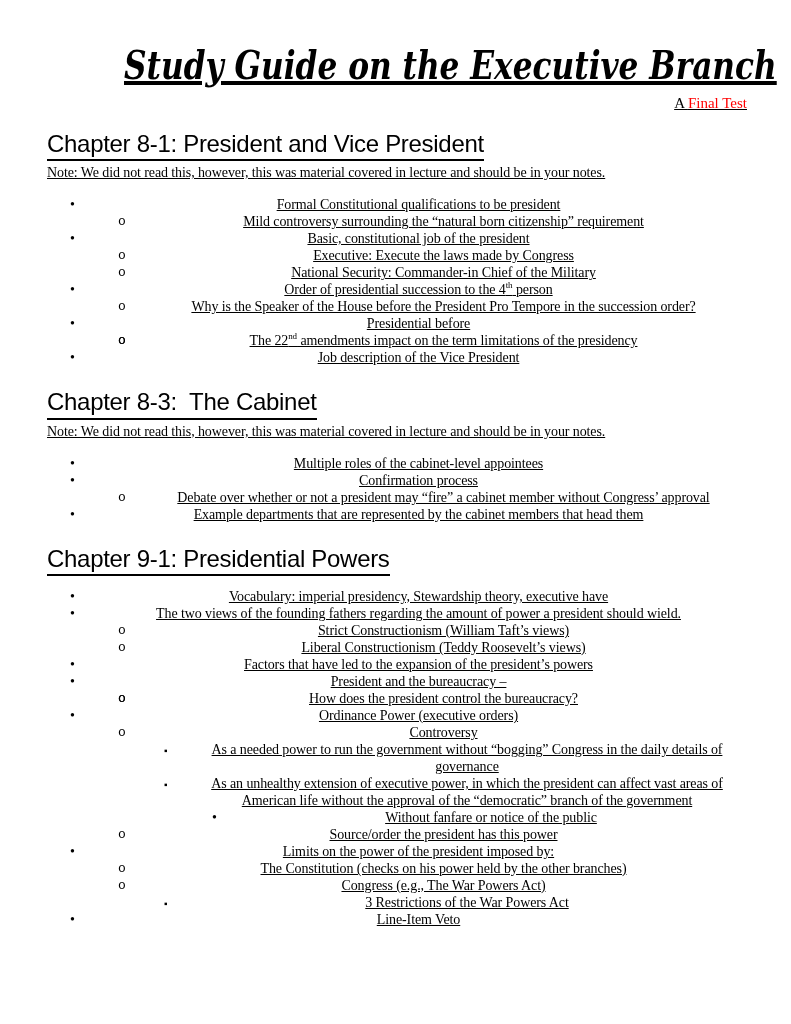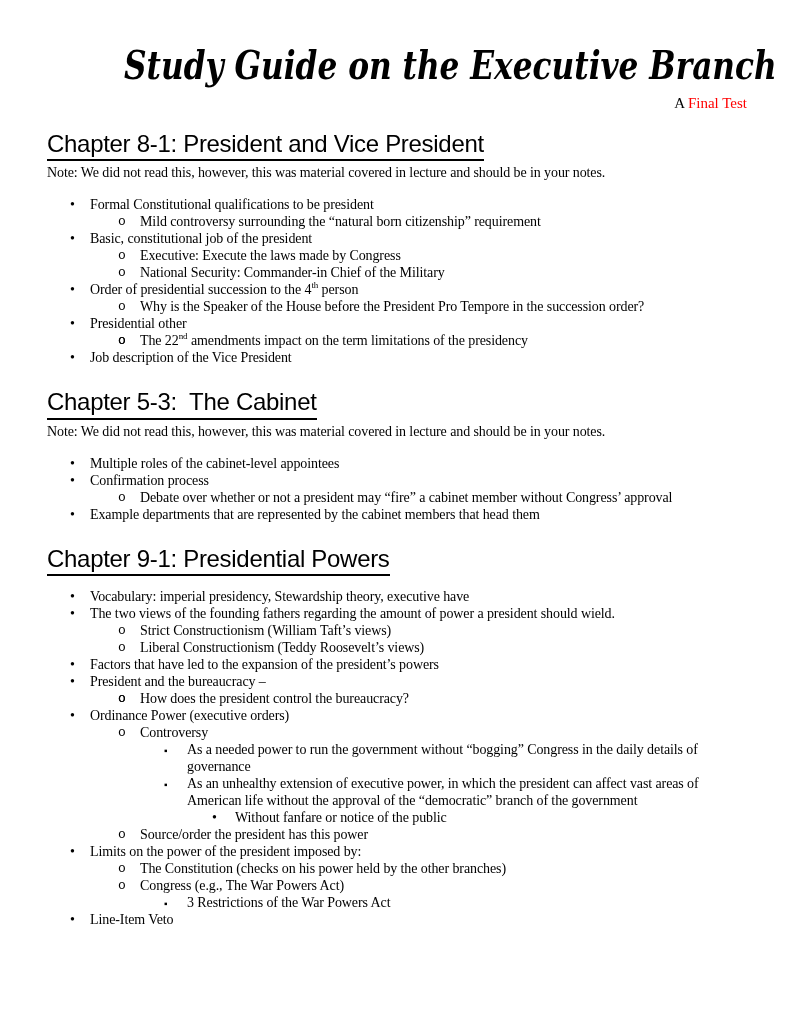--- a/index.html
+++ b/index.html
@@ -10,20 +10,21 @@
   .page {
     position: relative;
     width: 791px;
     height: 1024px;
     background: #ffffff;
     box-sizing: border-box;
     padding: 42px 44px 0 47px;
     font-family: "Liberation Serif", serif;
     color: #000000;
     overflow: hidden;
+    text-decoration: underline;
   }
   .doc-title {
     text-align: center;
     font-family: "DejaVu Serif", serif;
     font-style: italic;
     font-weight: bold;
     font-size: 40px;
     line-height: 1.15;
     transform: scaleX(0.78);
     transform-origin: 50% 50%;
@@ -55,21 +56,21 @@
     letter-spacing: -0.1px;
   }
   .list { margin-top: 15px; }
   .sec:last-of-type .list { margin-top: 12px; }
   .item {
     position: relative;
     font-size: 14px;
     line-height: 17px;
     letter-spacing: -0.1px;
   }
-  .item .txt { display: block; }
+  .item .txt { display: block; text-align: center; }
   .l1 { padding-left: 43px; }
   .l2 { padding-left: 93px; }
   .l3 { padding-left: 140px; }
   .l4 { padding-left: 188px; }
   .bullet {
     position: absolute;
     top: 0;
     line-height: 17px;
   }
   .l1 .bullet { left: 23px;  font-size: 14px; }
@@ -116,37 +117,37 @@
           <div class="item l1">
             <span class="bullet">•</span>
             <span class="txt"><span>Order of presidential succession to the 4</span><sup>th</sup><span> person</span></span>
           </div>
           <div class="item l2">
             <span class="bullet">o</span>
             <span class="txt">Why is the Speaker of the House before the President Pro Tempore in the succession order?</span>
           </div>
           <div class="item l1">
             <span class="bullet">•</span>
-            <span class="txt">Presidential other</span>
+            <span class="txt">Presidential before</span>
           </div>
           <div class="item l2">
             <span class="bullet">o</span>
           </div>
           <div class="item l2">
             <span class="bullet">o</span>
             <span class="txt"><span>The 22</span><sup>nd</sup><span> amendments impact on the term limitations of the presidency</span></span>
           </div>
           <div class="item l1">
             <span class="bullet">•</span>
             <span class="txt">Job description of the Vice President</span>
           </div>
         </div>
       </section>
       <section class="sec">
-        <div class="sec-heading"><span class="h-inner">Chapter 5-3:  The Cabinet</span></div>
+        <div class="sec-heading"><span class="h-inner">Chapter 8-3:  The Cabinet</span></div>
         <div class="note">Note: We did not read this, however, this was material covered in lecture and should be in your notes.</div>
         <div class="list">
           <div class="item l1">
             <span class="bullet">•</span>
             <span class="txt">Multiple roles of the cabinet-level appointees</span>
           </div>
           <div class="item l1">
             <span class="bullet">•</span>
             <span class="txt">Confirmation process</span>
           </div>

